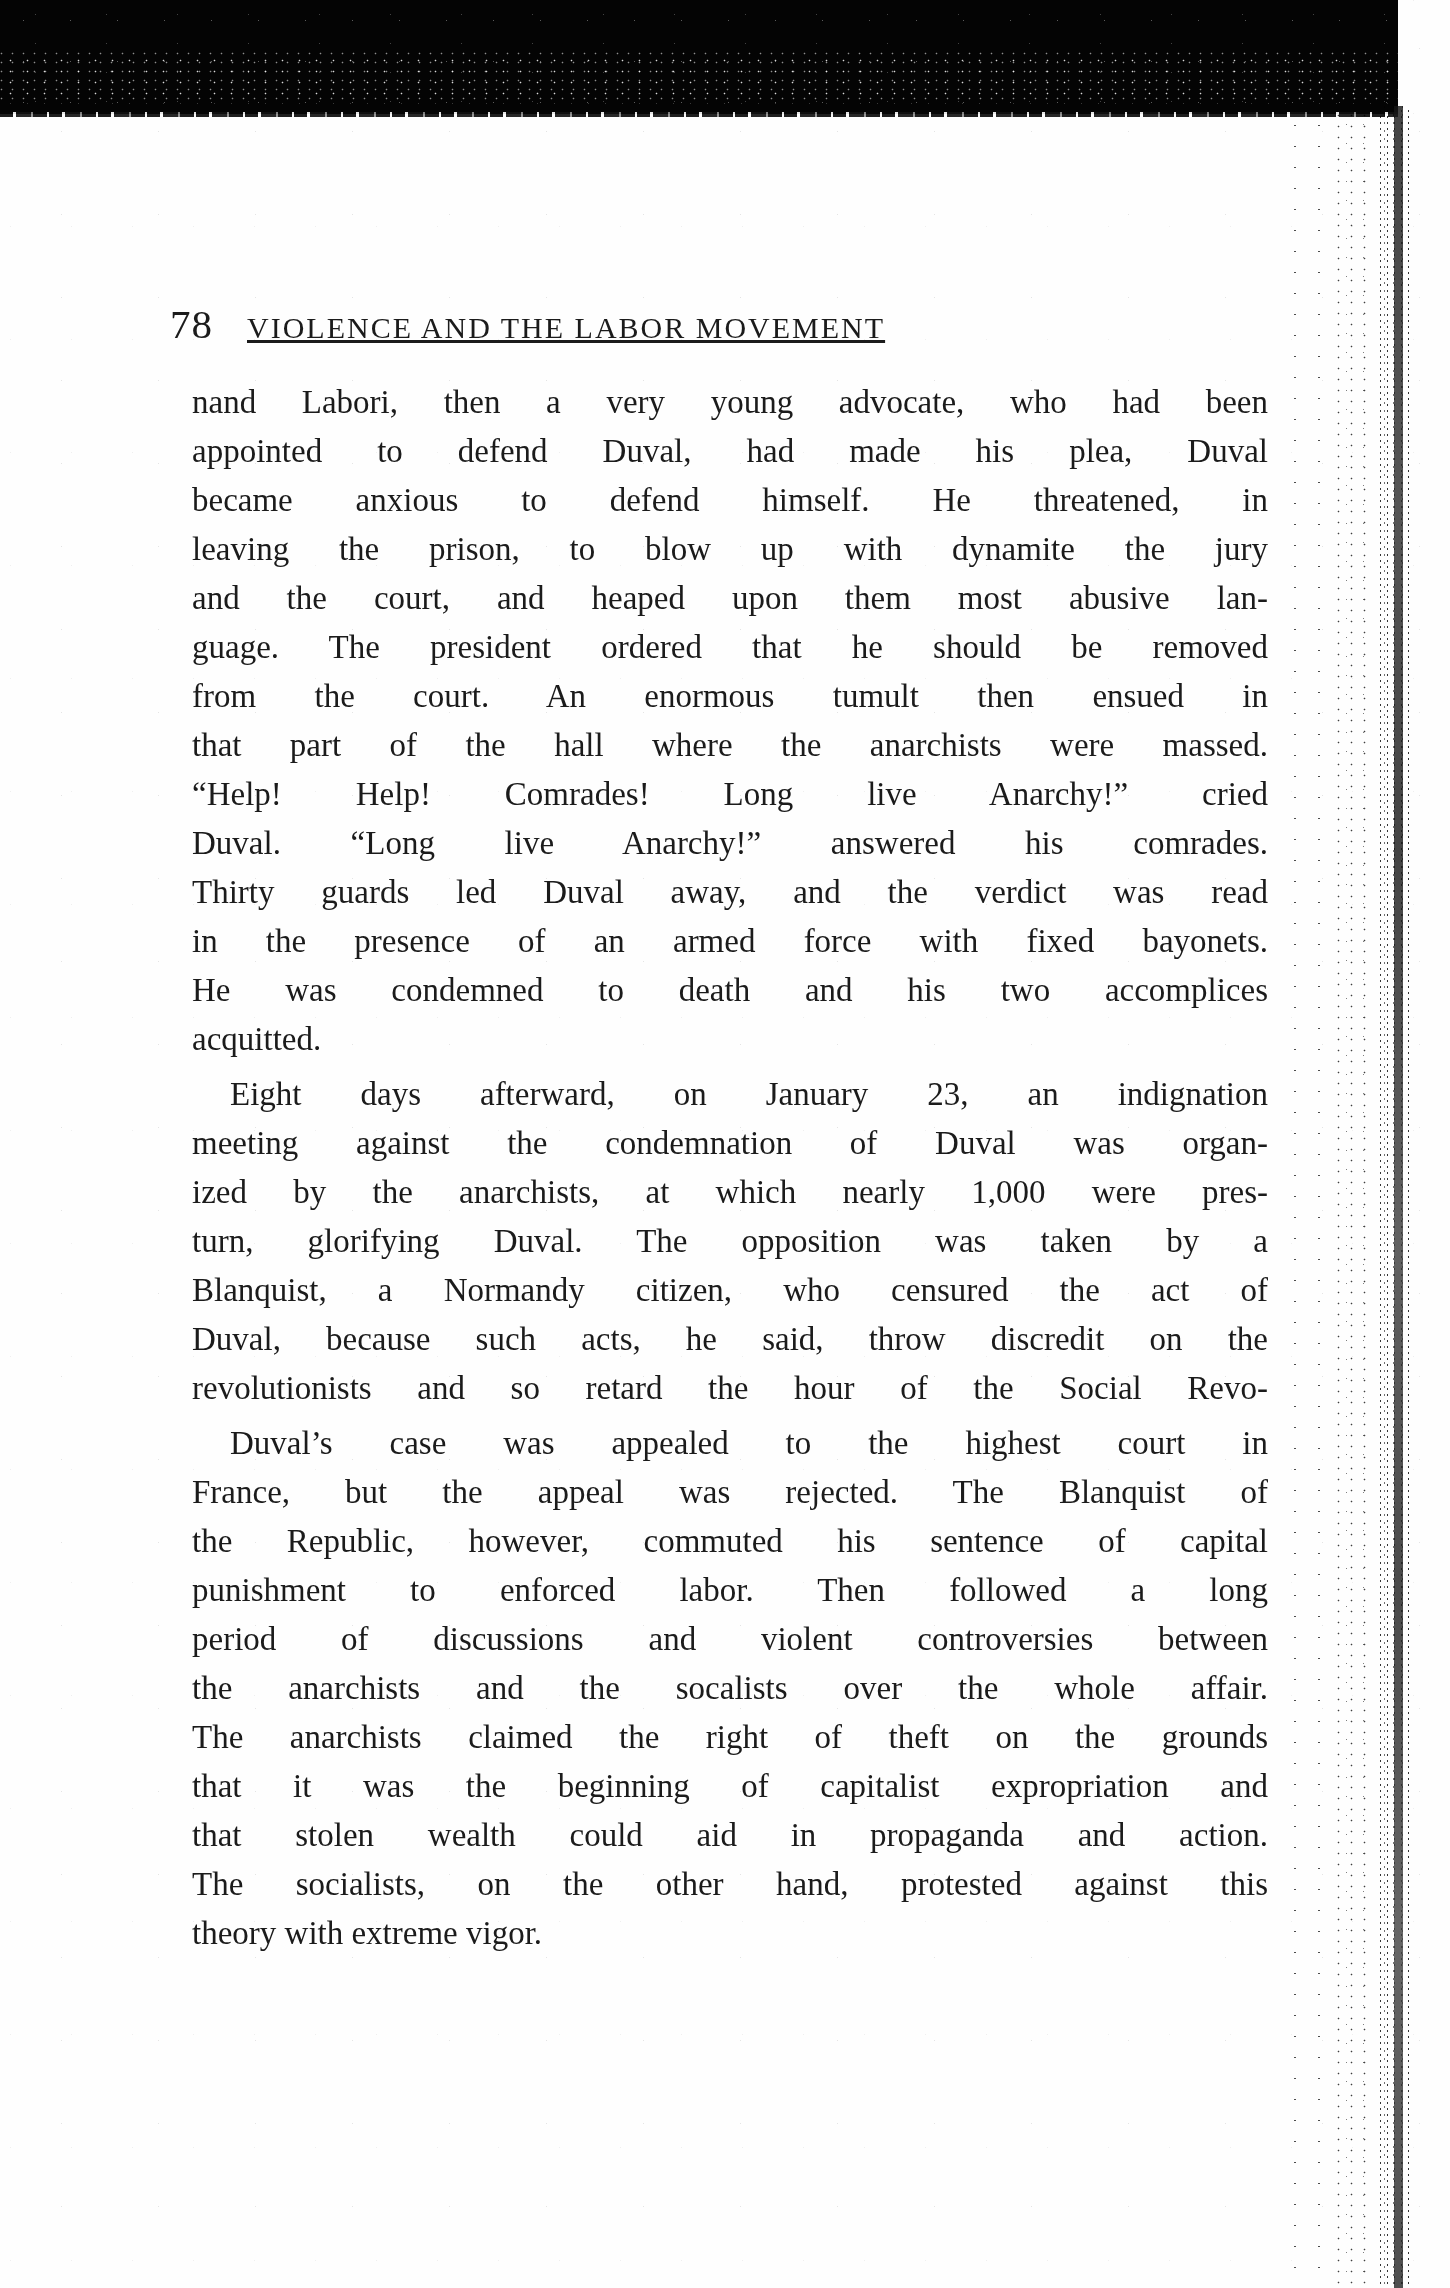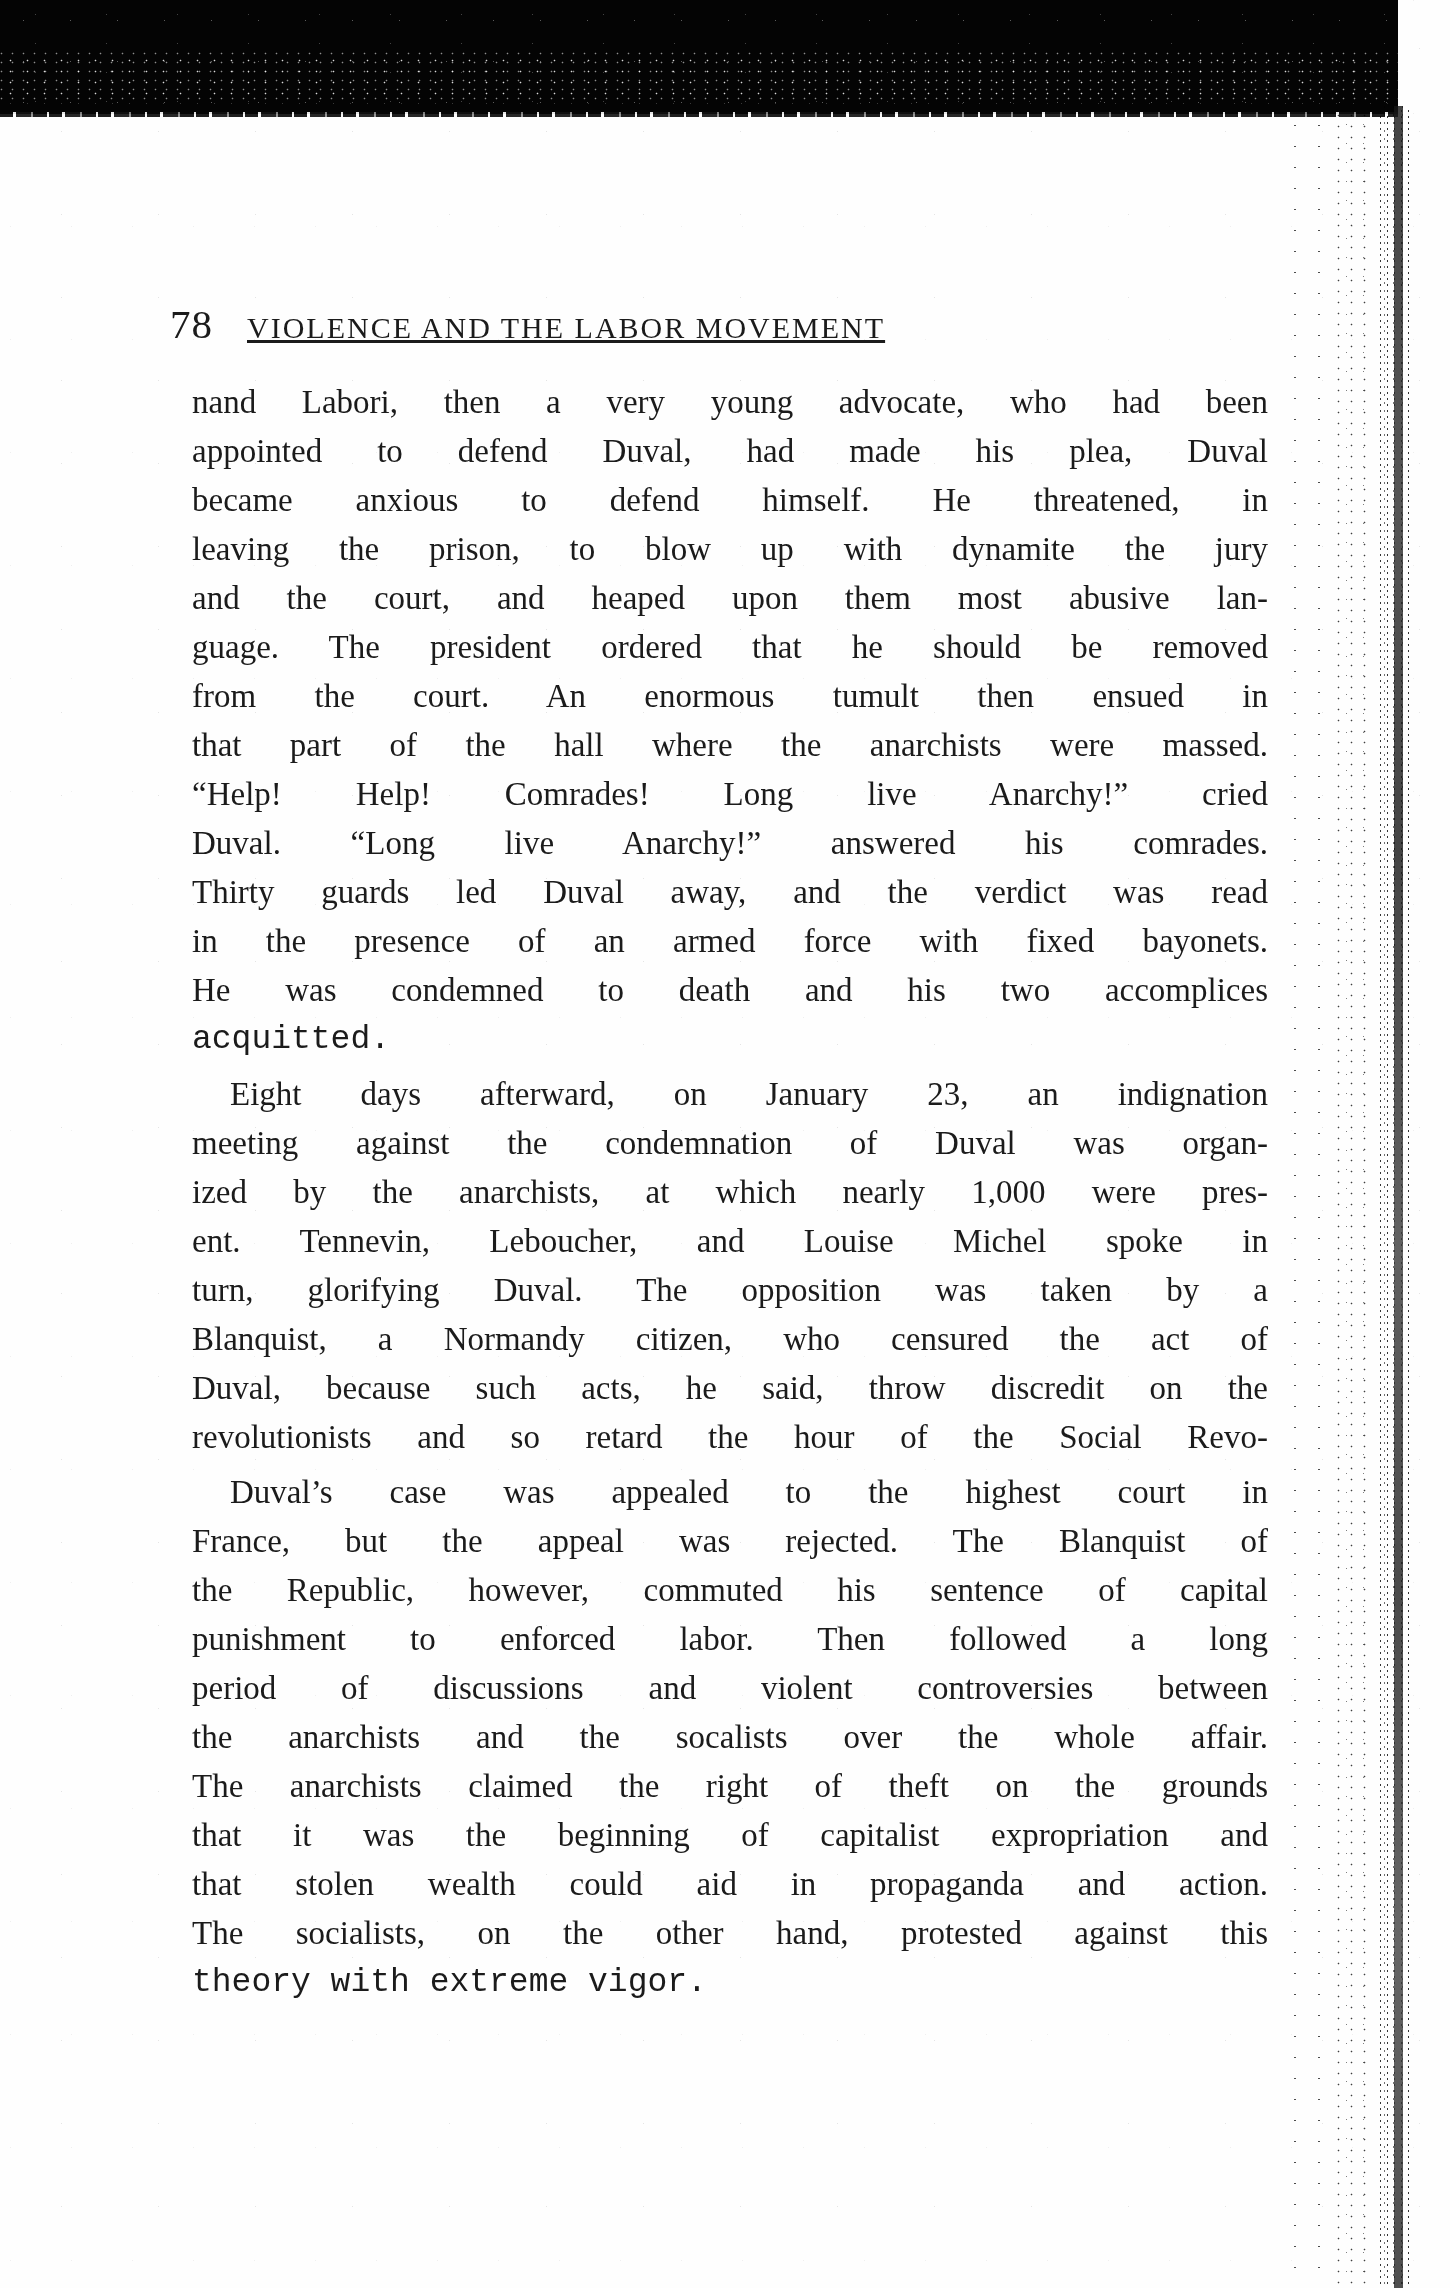--- a/index.html
+++ b/index.html
@@ -83,21 +83,21 @@
   
   .body-text{
     position:absolute;left:186px;top:372px;width:1088px;color:#1b1b1b;
     font-size:33px;
   }
   .para{margin:6px;}
   .line{
     height:49px;line-height:49px;white-space:normal;
     text-align:justify;text-align-last:justify;
   }
-  .line.last{text-align-last:left;font-family:Liberation Mono, monospace;}
+  .line.last{text-align-last:left;}
   .line.indent{text-indent:38px;}
 </style>
 </head>
 <body>
 
 <div class="paper-noise"></div>
 
 <div class="scan-bar">
   <div class="speckle-a"></div>
   <div class="speckle-b"></div>
@@ -130,21 +130,20 @@
       <div class="line">Duval. “Long live Anarchy!” answered his comrades.</div>
       <div class="line">Thirty guards led Duval away, and the verdict was read</div>
       <div class="line">in the presence of an armed force with fixed bayonets.</div>
       <div class="line">He was condemned to death and his two accomplices</div>
       <div class="line last">acquitted.</div>
     </div>
     <div class="para">
       <div class="line indent">Eight days afterward, on January 23, an indignation</div>
       <div class="line">meeting against the condemnation of Duval was organ-</div>
       <div class="line">ized by the anarchists, at which nearly 1,000 were pres-</div>
-      <div class="line">ent. Tennevin, Leboucher, and Louise Michel spoke in</div>
       <div class="line">turn, glorifying Duval. The opposition was taken by a</div>
       <div class="line">Blanquist, a Normandy citizen, who censured the act of</div>
       <div class="line">Duval, because such acts, he said, throw discredit on the</div>
       <div class="line">revolutionists and so retard the hour of the Social Revo-</div>
     </div>
     <div class="para">
       <div class="line indent">Duval’s case was appealed to the highest court in</div>
       <div class="line">France, but the appeal was rejected. The Blanquist of</div>
       <div class="line">the Republic, however, commuted his sentence of capital</div>
       <div class="line">punishment to enforced labor. Then followed a long</div>

